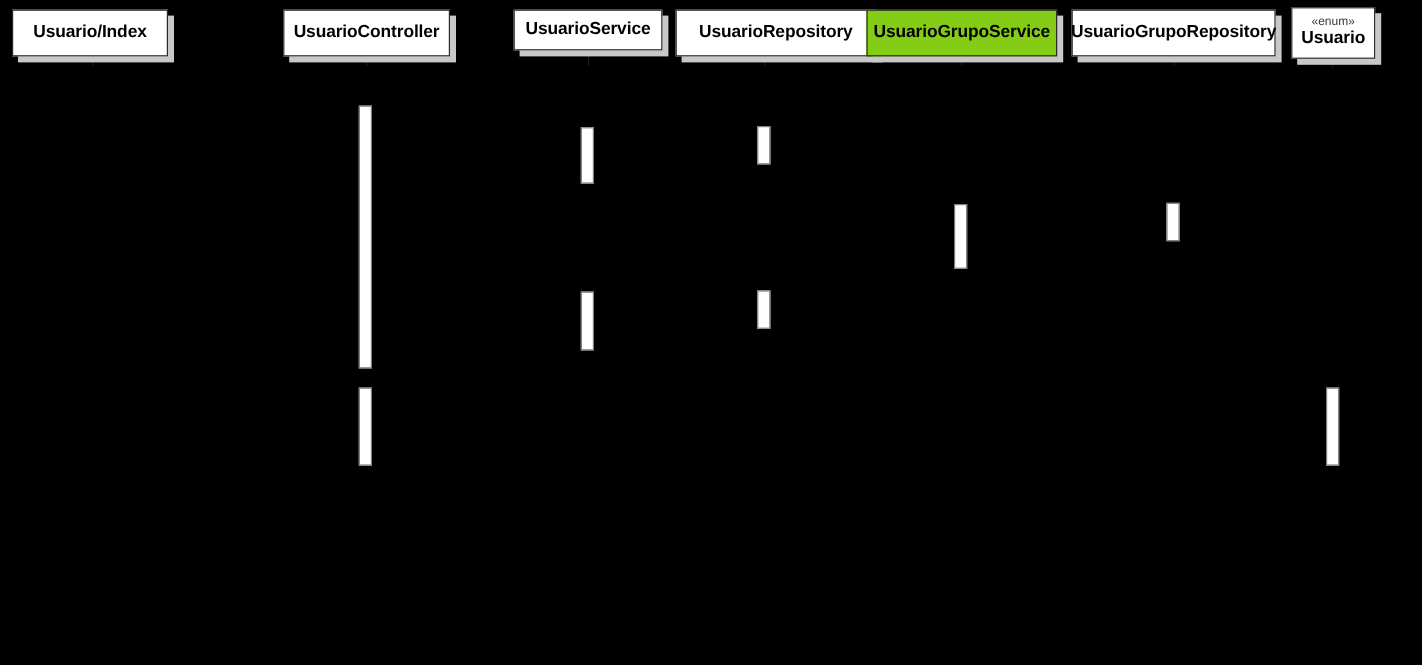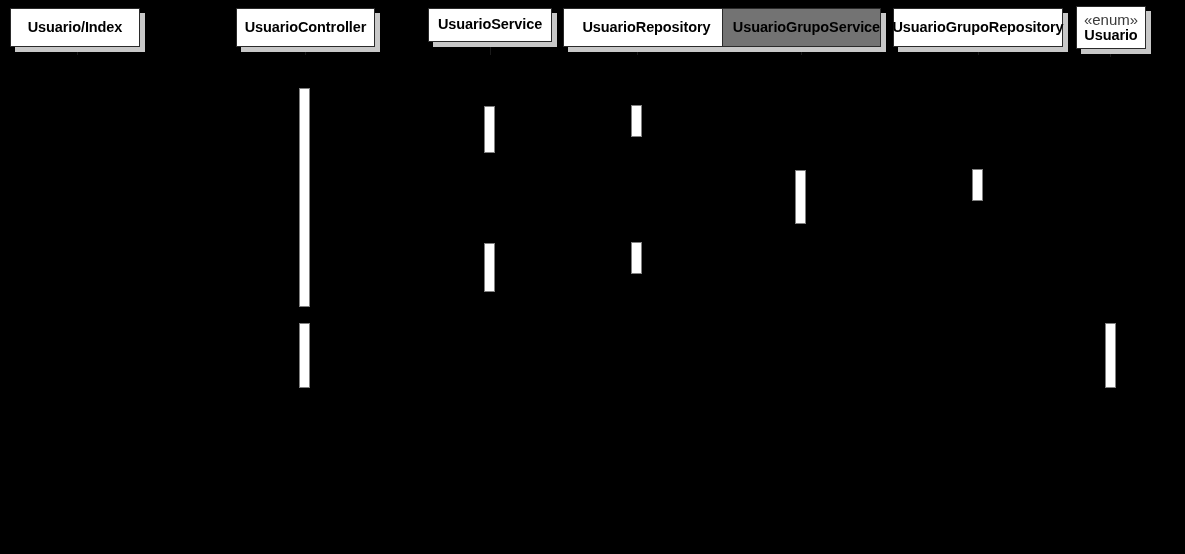--- a/index.html
+++ b/index.html
@@ -49,21 +49,21 @@
   }
   .participant-name {
     color: #000000;
     font-size: 14.5px;
     font-weight: bold;
     white-space: nowrap;
     letter-spacing: -0.1px;
   }
   .participant-stereotype {
     color: #3a3a3a;
-    font-size: 15px;
+    font-size: 10px;
     font-weight: normal;
     white-space: nowrap;
   }
 
   
   .lifeline {
     position: absolute;
     width: 1px;
     background: transparent;
     border-left: 1px dashed #000000;
@@ -190,21 +190,21 @@
         </div>
       </div>
       <div class="participant" style="left: 563px; top: 8px; width: 167px; height: 39px;">
         <div class="participant-shadow" style="background: rgb(200, 200, 200);"></div>
         <div class="participant-box" style="background: rgb(255, 255, 255); border-color: rgb(42, 42, 42);">
           <div class="participant-name">UsuarioRepository</div>
         </div>
       </div>
       <div class="participant" style="left: 722px; top: 8px; width: 159px; height: 39px;">
         <div class="participant-shadow" style="background: rgb(200, 200, 200);"></div>
-        <div class="participant-box" style="background: #737373; border-color: rgb(42, 42, 42); align-items: flex-end;">
+        <div class="participant-box" style="background: #84cc16; border-color: rgb(42, 42, 42);">
           <div class="participant-name">UsuarioGrupoService</div>
         </div>
       </div>
       <div class="participant" style="left: 893px; top: 8px; width: 170px; height: 39px;">
         <div class="participant-shadow" style="background: rgb(200, 200, 200);"></div>
         <div class="participant-box" style="background: rgb(255, 255, 255); border-color: rgb(42, 42, 42);">
           <div class="participant-name">UsuarioGrupoRepository</div>
         </div>
       </div>
       <div class="participant" style="left: 1076px; top: 6px; width: 70px; height: 43px;">

